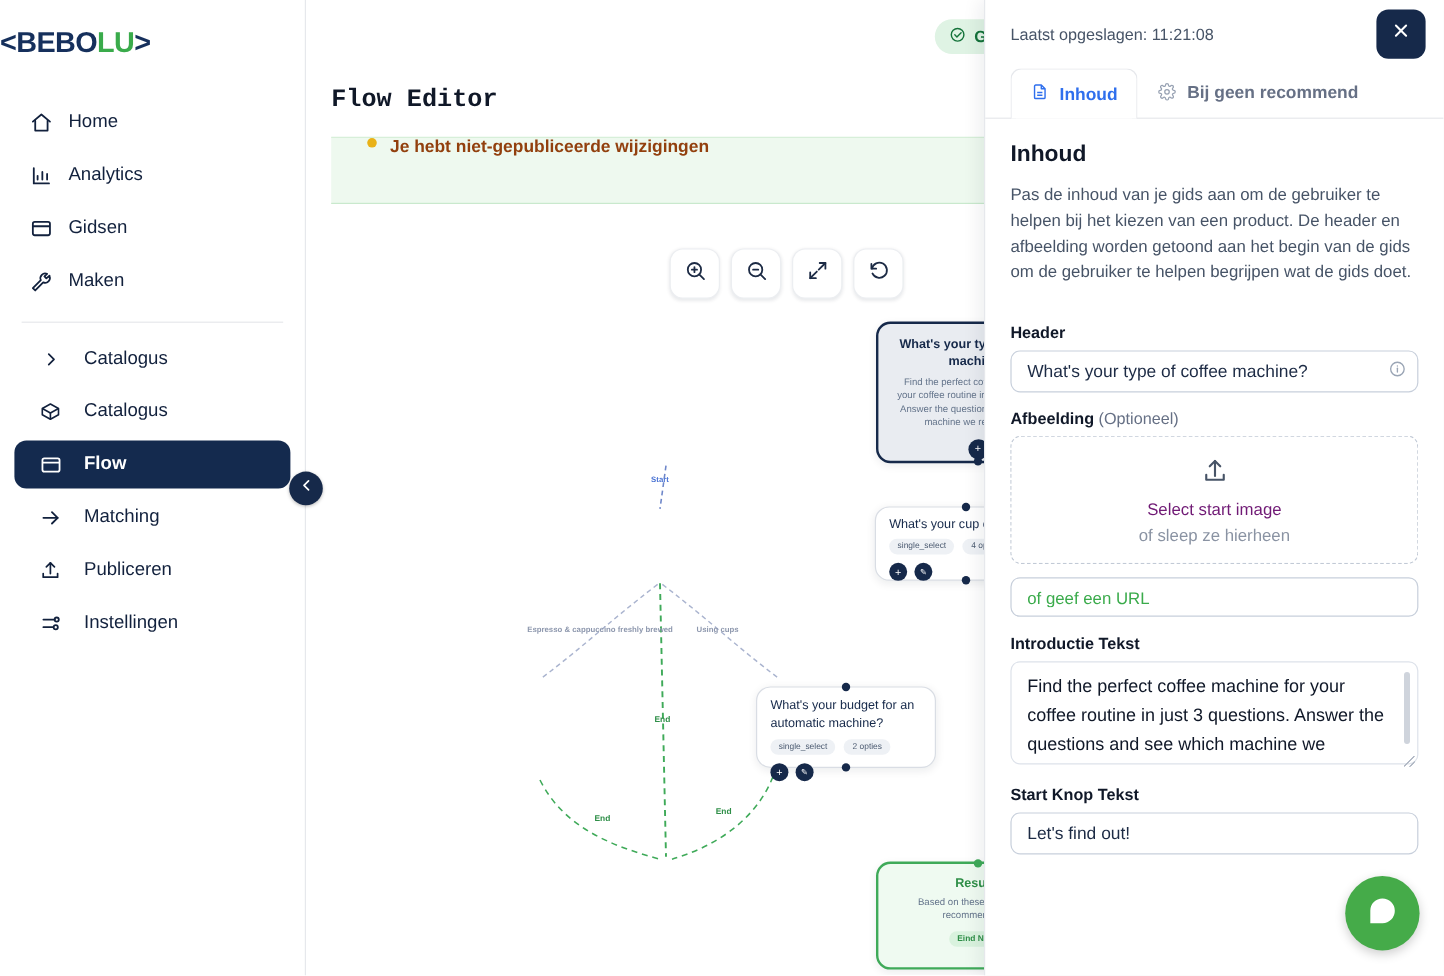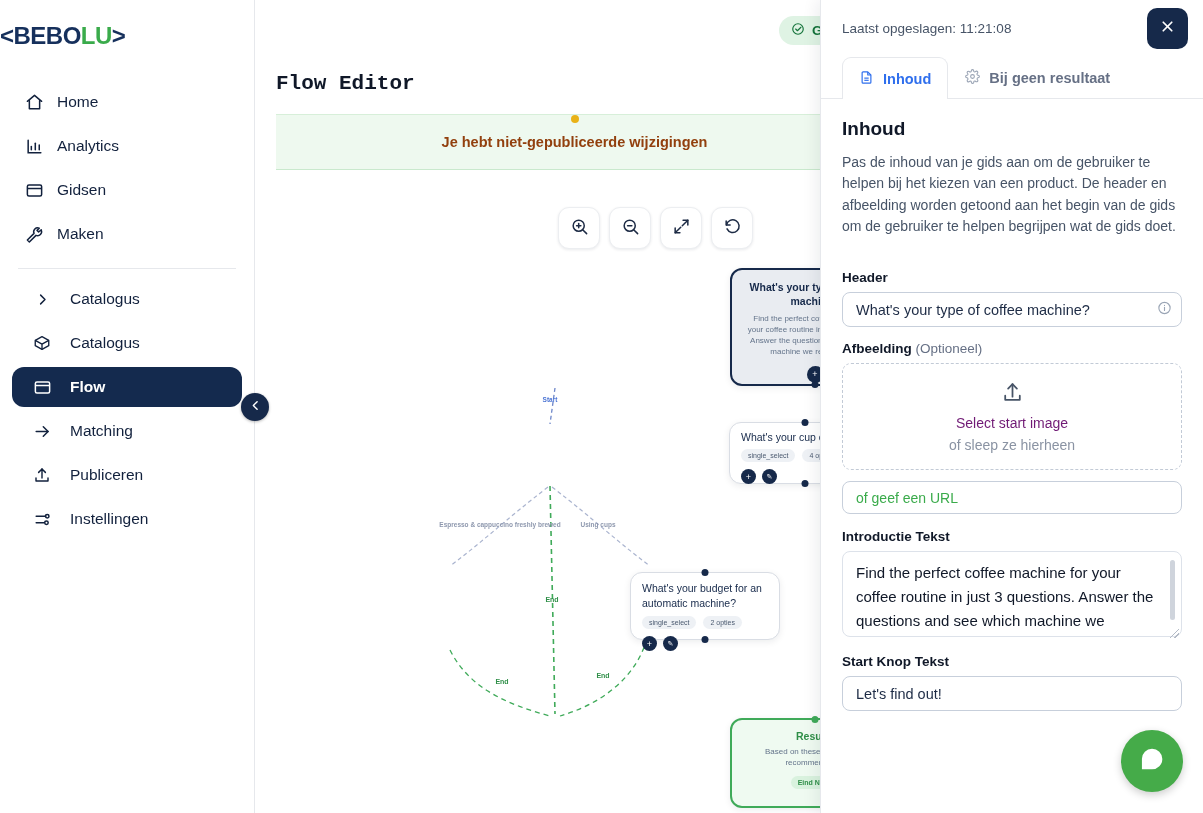--- a/index.html
+++ b/index.html
@@ -21,21 +21,21 @@
   .logo .brk { color:#16305c; }
   .logo .bebo { color:#16305c; }
   .logo .lu { color:#3aab4b; }
   .nav { padding: 6px 12px 0 12px; }
   .nav-item {
     display:flex; align-items:center; gap:13px;
     height:40px; padding: 0 12px; margin: 4px 0;
     border-radius:10px; color:#12213d; font-size:15.5px; font-weight:500;
     cursor:pointer; white-space:nowrap;
   }
-  .nav-item.active { background:#142a4e; color:#fff; font-weight:600;border-radius:12px; }
+  .nav-item.active { background:#142a4e; color:#fff; font-weight:600; }
   .nav-item .ic { width:20px; height:20px; display:flex; align-items:center; justify-content:center; flex:0 0 20px; }
   .nav-sep { height:1px; background:#e6e8ec; margin:14px 6px 10px 6px; }
   .nav-item.sub { padding-left:20px; gap:18px; }
 
   
   #collapse-btn {
     position:absolute; left:241px; top:393px; width:28px; height:28px;
     border-radius:50%; background:#16294a; color:#fff;
     display:flex; align-items:center; justify-content:center; cursor:pointer;
     z-index:40; box-shadow:0 1px 3px rgba(0,0,0,.28);
@@ -48,21 +48,21 @@
     position:absolute; right:321px; top:16px;
     display:flex; align-items:center; gap:7px;
     background:#dff3e4; color:#14733a; border-radius:999px;
     padding:6px 14px 6px 12px; font-size:13.5px; font-weight:700; letter-spacing:.4px;
   }
   #plan-badge .cnt { font-weight:400; color:#3c7b55; font-size:12.5px; letter-spacing:0; }
   #page-title { margin:16px 0 0 21px; font-size:21px; font-weight:700; color:#101828;font-family:Liberation Mono, monospace; }
   #notice {
     margin:19px 0 0 21px; width:567px; height:56px;
     background:#eef9ef; border-top:1px solid #d7efd9; border-bottom:1px solid #c9e9cd;
-    display:flex; align-items:center; padding-left:30px; gap:11px;flex-direction:column;
+    display:flex; align-items:flex-start; padding-left:30px; gap:11px;
   }
   #notice .dot { width:8px; height:8px; border-radius:50%; background:#e9b217; flex:0 0 8px; }
   #notice .txt { color:#92400e; font-size:14.5px; font-weight:600; }
 
   
   #canvas-toolbar { position:absolute; left:303px; top:207px; display:flex; gap:9px; z-index:12; }
   .tool-btn {
     width:42px; height:42px; border-radius:11px; background:#fff;
     border:1px solid #eceef1; box-shadow:0 1px 3px rgba(16,24,40,.09);
     display:flex; align-items:center; justify-content:center; cursor:pointer; color:#1d2b45;
@@ -427,21 +427,21 @@
         </span>
         <span>Inhoud</span>
       </div>
       <div class="rp-tab">
         <span>
           <svg width="15" height="15" viewBox="0 0 24 24" fill="none" stroke="#98a2b3" stroke-width="1.7" stroke-linejoin="round">
               <circle cx="12" cy="12" r="3"></circle>
               <path d="M19.4 15a1.6 1.6 0 0 0 .3 1.8l.1.1a2 2 0 1 1-2.8 2.8l-.1-.1a1.6 1.6 0 0 0-1.8-.3 1.6 1.6 0 0 0-1 1.5V21a2 2 0 1 1-4 0v-.1A1.6 1.6 0 0 0 9 19.4a1.6 1.6 0 0 0-1.8.3l-.1.1a2 2 0 1 1-2.8-2.8l.1-.1a1.6 1.6 0 0 0 .3-1.8 1.6 1.6 0 0 0-1.5-1H3a2 2 0 1 1 0-4h.1A1.6 1.6 0 0 0 4.6 9a1.6 1.6 0 0 0-.3-1.8l-.1-.1a2 2 0 1 1 2.8-2.8l.1.1a1.6 1.6 0 0 0 1.8.3H9a1.6 1.6 0 0 0 1-1.5V3a2 2 0 1 1 4 0v.1a1.6 1.6 0 0 0 1 1.5 1.6 1.6 0 0 0 1.8-.3l.1-.1a2 2 0 1 1 2.8 2.8l-.1.1a1.6 1.6 0 0 0-.3 1.8V9a1.6 1.6 0 0 0 1.5 1H21a2 2 0 1 1 0 4h-.1a1.6 1.6 0 0 0-1.5 1z"></path>
             </svg>
         </span>
-        <span>Bij geen resultaat</span>
+        <span>Bij geen recommend</span>
       </div>
     </div>
 
     <div id="rp-body">
       <div class="rp-h2">Inhoud</div>
       <div class="rp-desc">Pas de inhoud van je gids aan om de gebruiker te helpen bij het kiezen van een product. De header en afbeelding worden getoond aan het begin van de gids om de gebruiker te helpen begrijpen wat de gids doet.</div>
 
       <div class="fld-label">Header</div>
       <div class="input-wrap">
         <input class="txt-input" value="What's your type of coffee machine?" style="">

